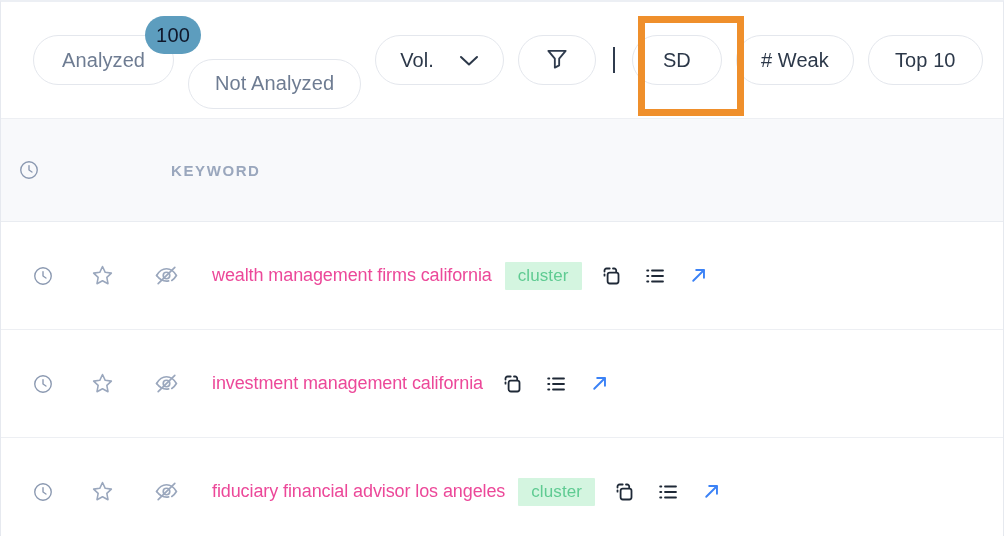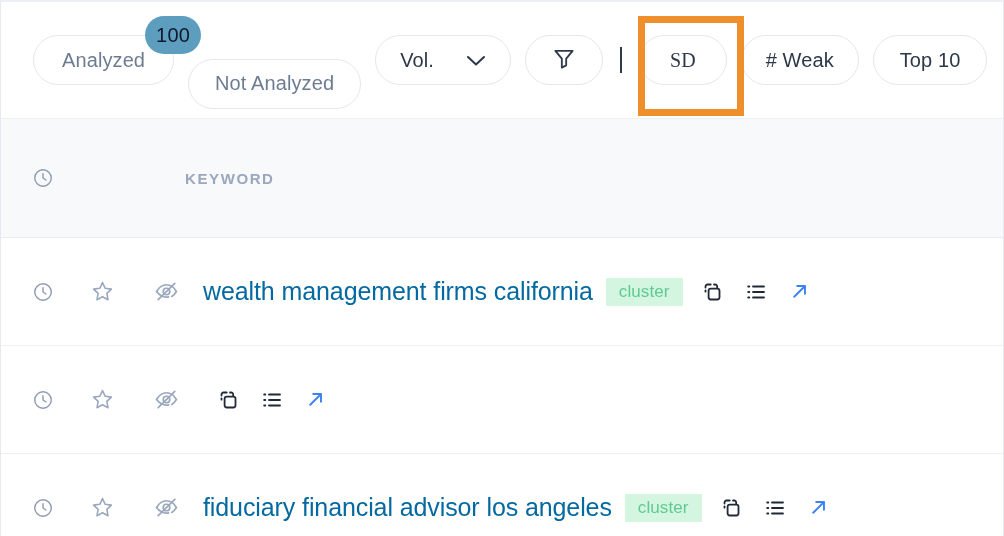--- a/index.html
+++ b/index.html
@@ -42,23 +42,23 @@
     padding: 0 26px;
     font-size: 20px;
     letter-spacing: .1px;
     color: #2c3849;
     white-space: nowrap;
     cursor: pointer;
   }
   .pill.muted { color: #6e7c92; }
   .pill-analyzed { padding: 0 28px; }
   .pill-notanalyzed { padding: 0 26px; margin-top: 47px; }
-  .pill-vol { padding: 0 24px; gap: 32px; }
+  .pill-vol { padding: 0 24px; gap: 25px; }
   .pill-filter { width: 78px; padding: 0; }
-  .pill-sd { padding: 6px 30px; font-family: Liberation Serif, serif; }
+  .pill-sd { padding: 6px 30px; }
   .pill-weak { padding: 8px 24px; }
   .pill-top10 { padding: 0 26px; text-align: right; }
 
   .count-badge {
     position: absolute;
     top: -20px;
     right: -28px;
     min-width: 56px;
     height: 38px;
     border-radius: 19px / 19px;
@@ -89,27 +89,26 @@
     width: 106px;
     height: 100px;
     border: 7px solid #ef8f2b;
     background: transparent;
     pointer-events: none;
   }
 
   
   .table { width: 100%; }
   .thead {
-    height: 120px;
+    height: 104px;
     background: #f8f9fb;
     border-top: 1px solid #edeff3;
     border-bottom: 1px solid #e9ecf1;
     display: flex;
     align-items: center;
-    padding-left: 14px;
   }
   .th-clock { width: 56px; display: flex; justify-content: center; }
   .th-keyword {
     margin-left: 114px;
     font-size: 15px;
     font-weight: bold;
     letter-spacing: 1.6px;
     color: #9aa7bd;
   }
 
@@ -118,25 +117,25 @@
     display: flex;
     align-items: center;
     padding-left: 14px;
     border-bottom: 1px solid #edeff3;
     background: #ffffff;
   }
   .cell-icon { width: 56px; display: flex; align-items: center; justify-content: center; flex: 0 0 auto; }
   .cell-star { width: 62px; }
   .cell-eye  { width: 66px; }
   .kwtext {
-    font-size: 25px;
-    color: #0369a1;
+    font-size: 18px;
+    color: #ec4899;
     letter-spacing: -.1px;
     white-space: nowrap;
-    margin-left: 4px;
+    margin-left: 13px;
   }
   .cluster-badge {
     margin-left: 13px;
     background: #d4f5e0;
     color: #5fcb92;
     font-size: 17px;
     border-radius: 1px;
     padding: 5px 13px 6px;
     letter-spacing: .1px;
     line-height: 1;
@@ -271,20 +270,21 @@
         </svg>
       </div>
       <div class="cell-icon cell-eye">
         <svg width="27" height="27" viewBox="0 0 24 24" fill="none">
           <path d="M3.2 12 C5.6 7.9 8.7 6 12 6 c3.3 0 6.4 1.9 8.8 6 -1.2 2.05 -2.6 3.5 -4.1 4.4" stroke="#9aa7bd" stroke-width="1.5" stroke-linecap="round"></path>
           <path d="M13.9 16.78 c-.62 .15 -1.26 .22 -1.9 .22 -3.3 0 -6.4 -1.9 -8.8 -5" stroke="#9aa7bd" stroke-width="1.5" stroke-linecap="round"></path>
           <circle cx="12" cy="12" r="2.9" stroke="#9aa7bd" stroke-width="1.5"></circle>
           <path d="M4.6 19.3 L19.4 4.7" stroke="#9aa7bd" stroke-width="1.5" stroke-linecap="round"></path>
         </svg>
       </div>
+      <div class="kwtext">investment management california</div>
       <div class="row-actions">
         <span class="act">
           <svg width="24" height="24" viewBox="0 0 24 24" fill="none">
             <path d="M8.5 4.5 h2.2 M5.5 7.5 v-1 a2 2 0 0 1 2 -2 h1" stroke="#1f2937" stroke-width="1.8" stroke-linecap="round"></path>
             <path d="M14 4.5 h1.2 a2 2 0 0 1 2 2 v1.2" stroke="#1f2937" stroke-width="1.8" stroke-linecap="round"></path>
             <path d="M5.5 10.5 v1.2" stroke="#1f2937" stroke-width="1.8" stroke-linecap="round"></path>
             <rect x="8.6" y="8.6" width="10.9" height="10.9" rx="2.2" stroke="#1f2937" stroke-width="1.8"></rect>
           </svg>
         </span>
         <span class="act">

